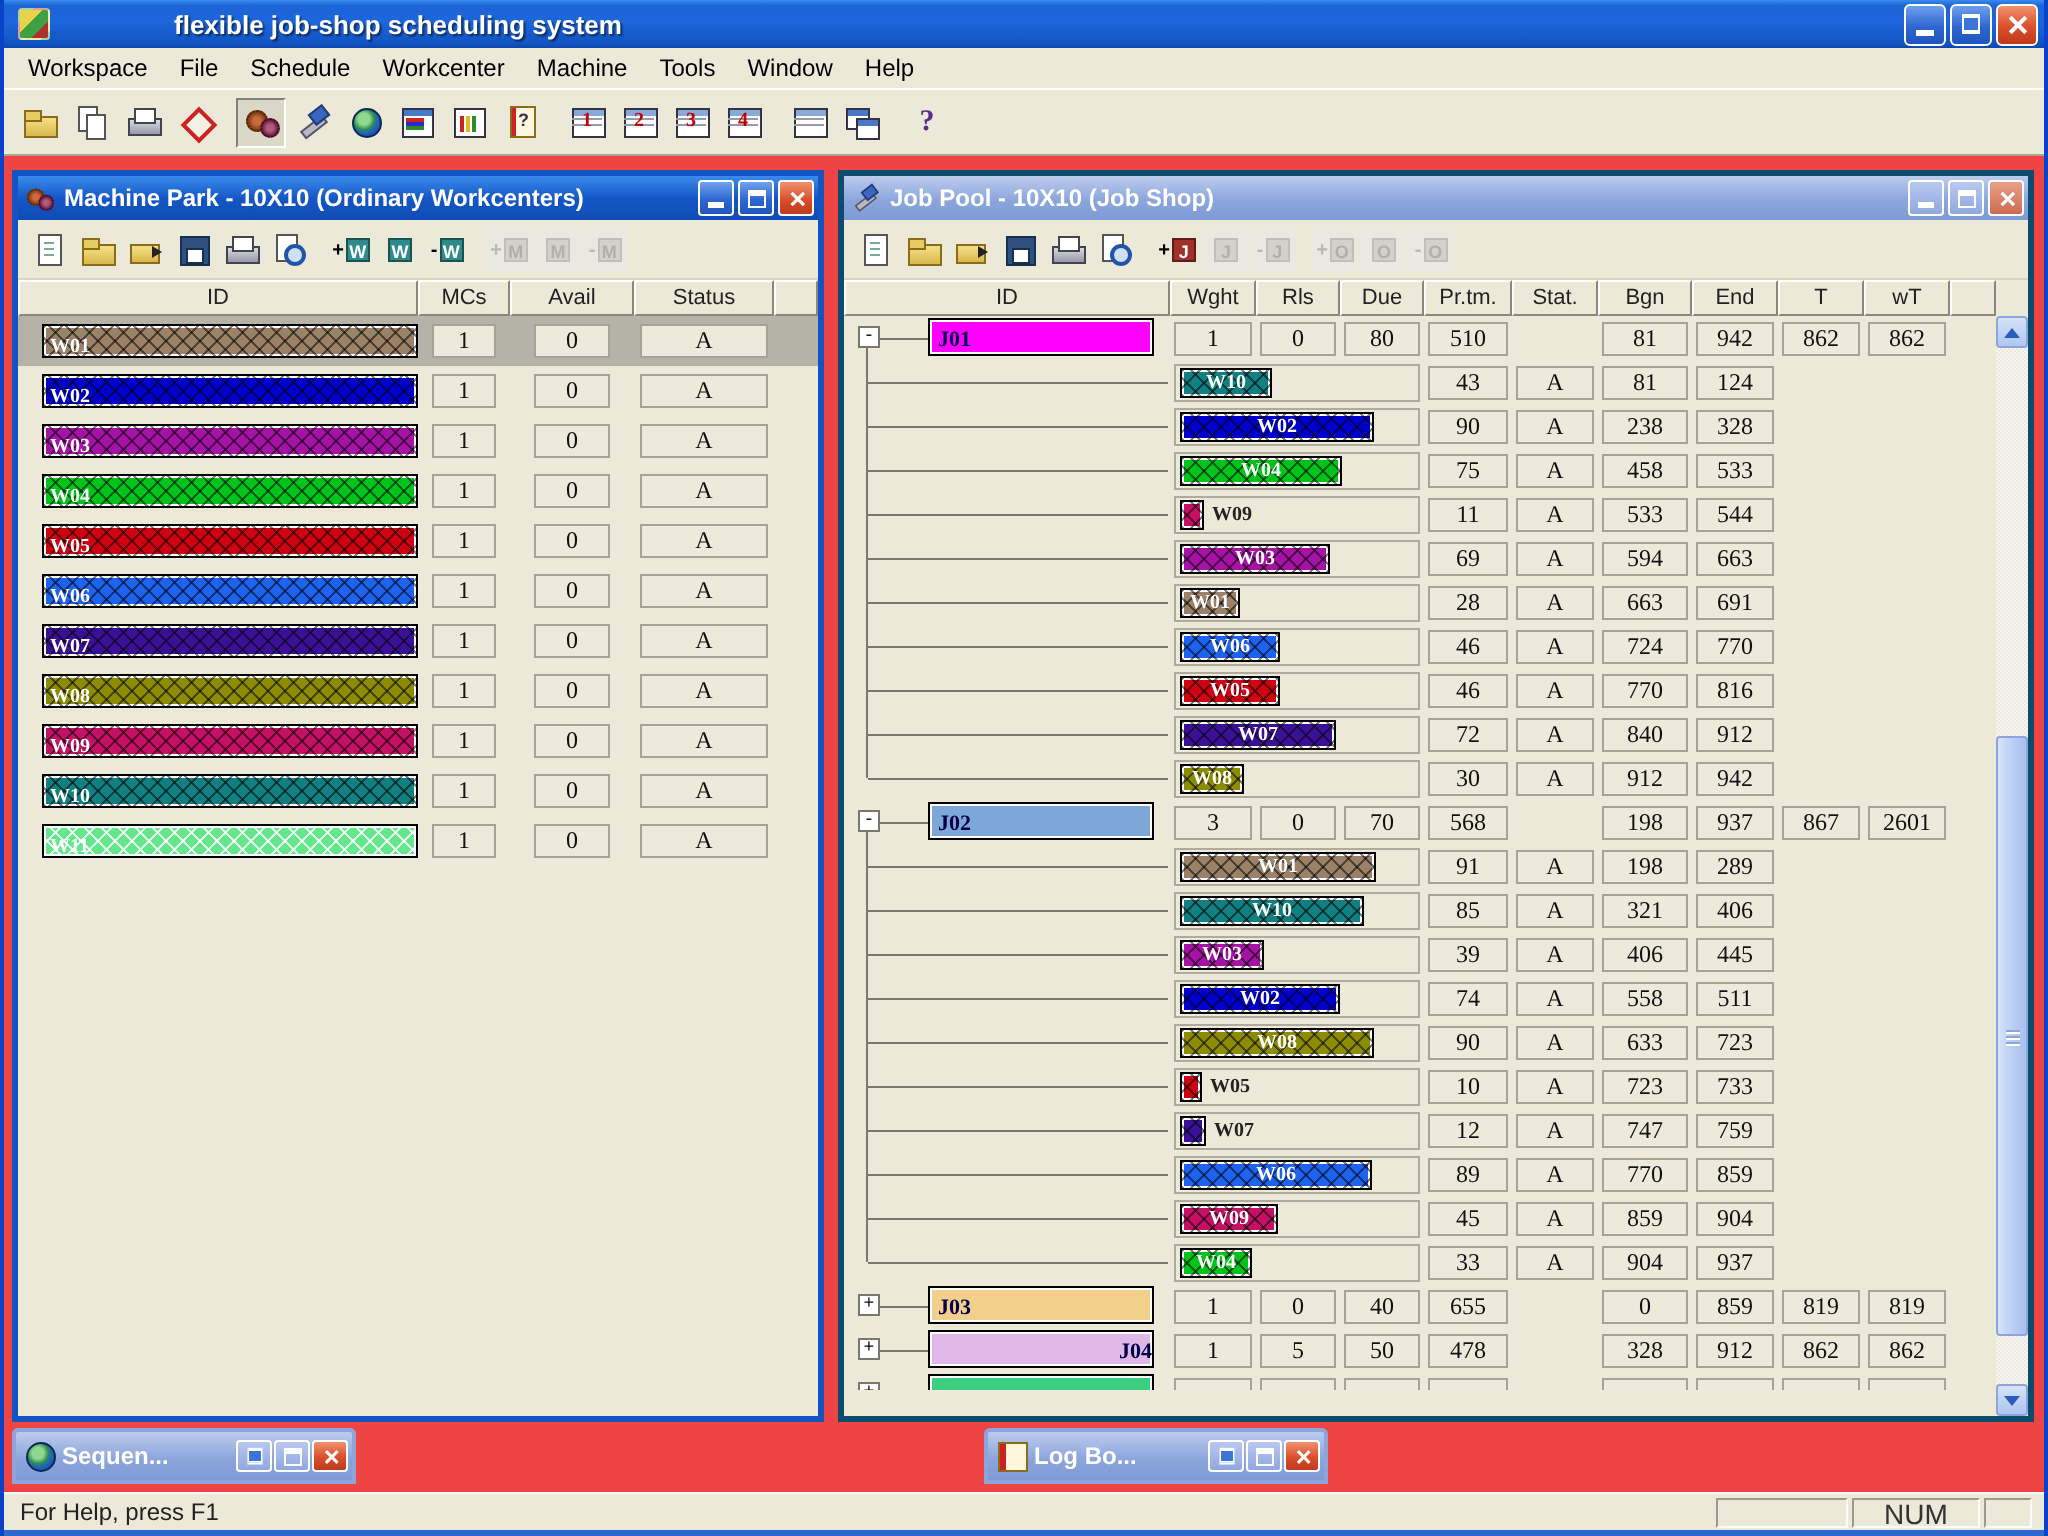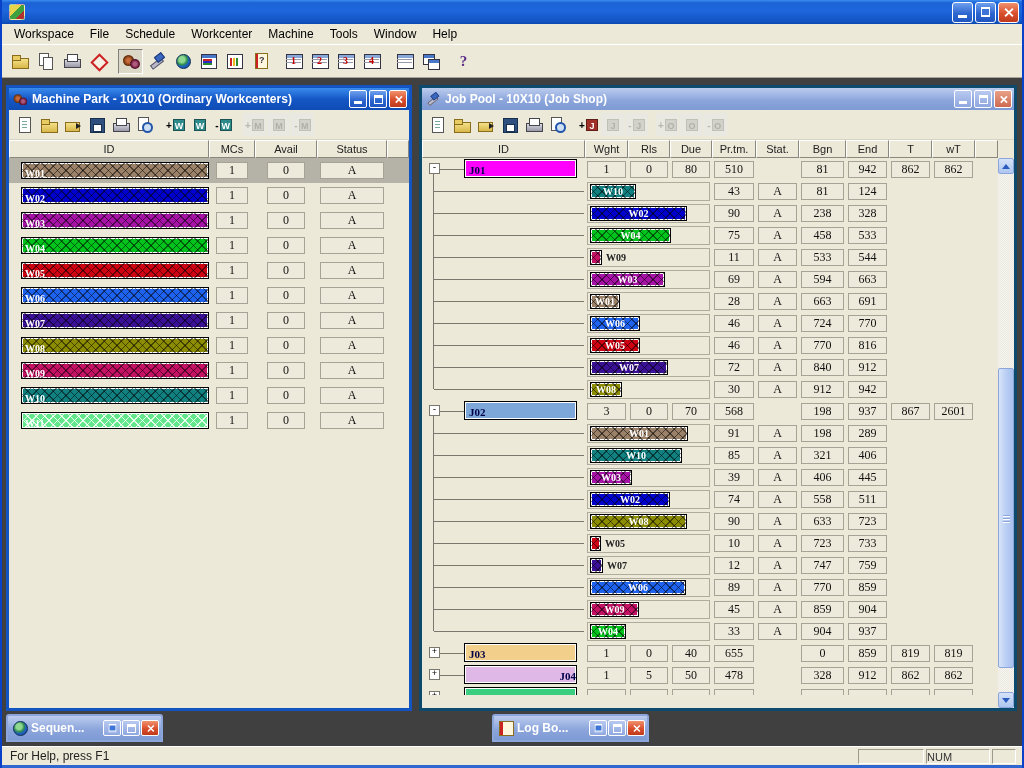--- a/index.html
+++ b/index.html
@@ -61,21 +61,21 @@
   .ic-log::after{content:"?";position:absolute;left:7px;top:2px;font:bold 9px "Liberation Sans",sans-serif;color:#334}
   .ic-table{position:relative;width:17px;height:16px}
   .ic-table::before{content:"";position:absolute;left:1px;top:1px;width:15px;height:13px;background:#fff;border:1px solid #334;box-shadow:inset 0 3px 0 #88A8D8}
   .ic-table::after{content:"";position:absolute;left:1px;top:6px;width:15px;height:1px;background:#99A;box-shadow:0 3px 0 #99A}
   .ic-table .num{position:absolute;left:0;top:2px;width:17px;text-align:center;font:bold 10px "Liberation Serif",serif;color:#C40000;z-index:2}
   .ic-cascade::before{content:"";position:absolute;left:1px;top:1px;width:10px;height:9px;background:#fff;border:1px solid #334;box-shadow:inset 0 3px 0 #4A78C8}
   .ic-cascade::after{content:"";position:absolute;left:6px;top:6px;width:10px;height:9px;background:#fff;border:1px solid #334;box-shadow:inset 0 3px 0 #4A78C8}
   .ic-help{font:bold 15px "Liberation Serif",serif;color:#5B2D8B}
 
   
-  .workspace{position:absolute;top:78px;left:0;right:0;bottom:22px;background:#404040;overflow:hidden}
+  .workspace{position:absolute;top:78px;left:0;right:0;bottom:22px;background:#ef4444;overflow:hidden}
 
   
   .cw{position:absolute;background:#ECE9D8;display:flex;flex-direction:column}
   .cw.active{border:3px solid #1254C2}
   .cw.inactive{border:3px solid #0c4a6e}
   .cw-title{height:22px;display:flex;align-items:center;padding:0 2px;color:#fff;font-weight:bold;font-size:12px;flex:0 0 auto}
   .cw.active .cw-title{background:linear-gradient(180deg,#3A8BEE,#1557C6 50%,#0F4CB4)}
   .cw.inactive .cw-title{background:linear-gradient(180deg,#BCCCEE,#8CA6DC 55%,#7E9AD4);text-shadow:none}
   .cw-title .ttl{margin-left:4px;white-space:nowrap;overflow:hidden}
   .cwbtn{width:18px;height:18px;border-radius:2px;border:1px solid #fff;display:flex;align-items:center;justify-content:center;background:linear-gradient(180deg,#6FA0EE,#2E67D0 55%,#1F55BE)}
@@ -132,41 +132,42 @@
   
   .sbar{position:absolute;top:50px;right:0;bottom:0;width:16px;background:repeating-conic-gradient(#F6F5F0 0 25%,#EAE8E0 0 50%) 0 0/2px 2px}
   .sarrow{position:absolute;left:0;width:16px;height:16px;background:linear-gradient(180deg,#D6E2F8,#AEC6F0);border:1px solid #8CA6DC;border-radius:2px;display:flex;align-items:center;justify-content:center}
   .sarrow.up{top:0}.sarrow.down{bottom:0}
   .tri-up{border-left:4px solid transparent;border-right:4px solid transparent;border-bottom:5px solid #2B5BBE}
   .tri-down{border-left:4px solid transparent;border-right:4px solid transparent;border-top:5px solid #2B5BBE}
   .sthumb{position:absolute;left:0;top:210px;width:16px;height:300px;background:linear-gradient(90deg,#D8E4F8,#BACFF4 50%,#A8C0EE);border:1px solid #8CA6DC;border-radius:2px}
   .sthumb::after{content:"";position:absolute;left:4px;top:50%;width:7px;height:1px;background:#8CA6DC;box-shadow:0 3px 0 #8CA6DC,0 -3px 0 #8CA6DC,0 1px 0 #fff,0 4px 0 #fff,0 -2px 0 #fff}
 
   
-  .mini{position:absolute;height:28px;width:157px;border:2px solid #8CA6DC;background:linear-gradient(180deg,#BCCCEE,#8CA6DC 55%,#7E9AD4);display:flex;align-items:center;padding:0 2px;color:#fff;font-weight:bold;font-size:12px;border-radius:3px 3px 0 0}
+  .mini{position:absolute;height:28px;width:172px;border:2px solid #8CA6DC;background:linear-gradient(180deg,#BCCCEE,#8CA6DC 55%,#7E9AD4);display:flex;align-items:center;padding:0 2px;color:#fff;font-weight:bold;font-size:12px;border-radius:3px 3px 0 0}
   .mini .micon{width:15px;height:15px;margin:0 3px;flex:0 0 auto;position:relative}
   .mini .mlab{white-space:nowrap;overflow:hidden;flex:1 1 auto}
   .mini .cwbtn{width:18px;height:16px;flex:0 0 auto;margin-left:1px;background:linear-gradient(180deg,#B8C8F0,#8FA8E0)}
   .mini .cwbtn.close{background:linear-gradient(180deg,#F0926E,#DA4F2C 55%,#BE3A1C)}
   .mi-globe{border-radius:50%;background:radial-gradient(circle at 38% 35%,#8FD88F 25%,#2E8B4E 45%,#2064C4 60%,#123F7A);border:1px solid #0A2A55}
   .mi-gantt{background:#fff;border:1px solid #334;box-shadow:inset 0 3px 0 #4A78C8,inset 0 -2px 0 #2A8B2A,inset 0 -5px 0 #C22}
   .mi-chart{background:#fff;border:1px solid #334;box-shadow:inset -3px -6px 0 #2A8B2A,inset 3px -9px 0 #C22}
   .mi-log{background:#FFF6DE;border:1px solid #8A6D1C;box-shadow:inset 3px 0 0 #C22}
 
   
   .statusbar{position:absolute;left:0;right:0;bottom:0;height:22px;background:#ECE9D8;border-top:1px solid #fff;display:flex;align-items:center;font-size:12px;color:#222;padding:0 4px;box-shadow:inset 0 -3px 0 #2E67D0}
   .sb-help{flex:1 1 auto;padding-left:4px;padding-bottom:3px}
-  .sb-pane{height:15px;border:1px solid;border-color:#9D9A8D #fff #fff #9D9A8D;margin-right:2px;margin-bottom:3px;font-size:11px;line-height:14px;color:#333}
+  .sb-pane{height:15px;border:1px solid;border-color:#9D9A8D #fff #fff #9D9A8D;margin-right:2px;margin-bottom:3px;font-size:14px;text-align:center;line-height:14px;color:#333}
   .p1{width:66px}.p2{width:64px}.p3{width:24px}
 </style>
 </head>
 <body>
 
 <div class="titlebar">
   <div class="app-icon"></div>
+  <div class="title-text">flexible job-shop scheduling system</div>
   <div class="winbtns">
     <div class="wbtn">
         <div class="g-min"></div>
       </div>
     <div class="wbtn">
         <div class="g-restore"></div>
       </div>
     <div class="wbtn close">
         <div class="g-close"></div>
       </div>

